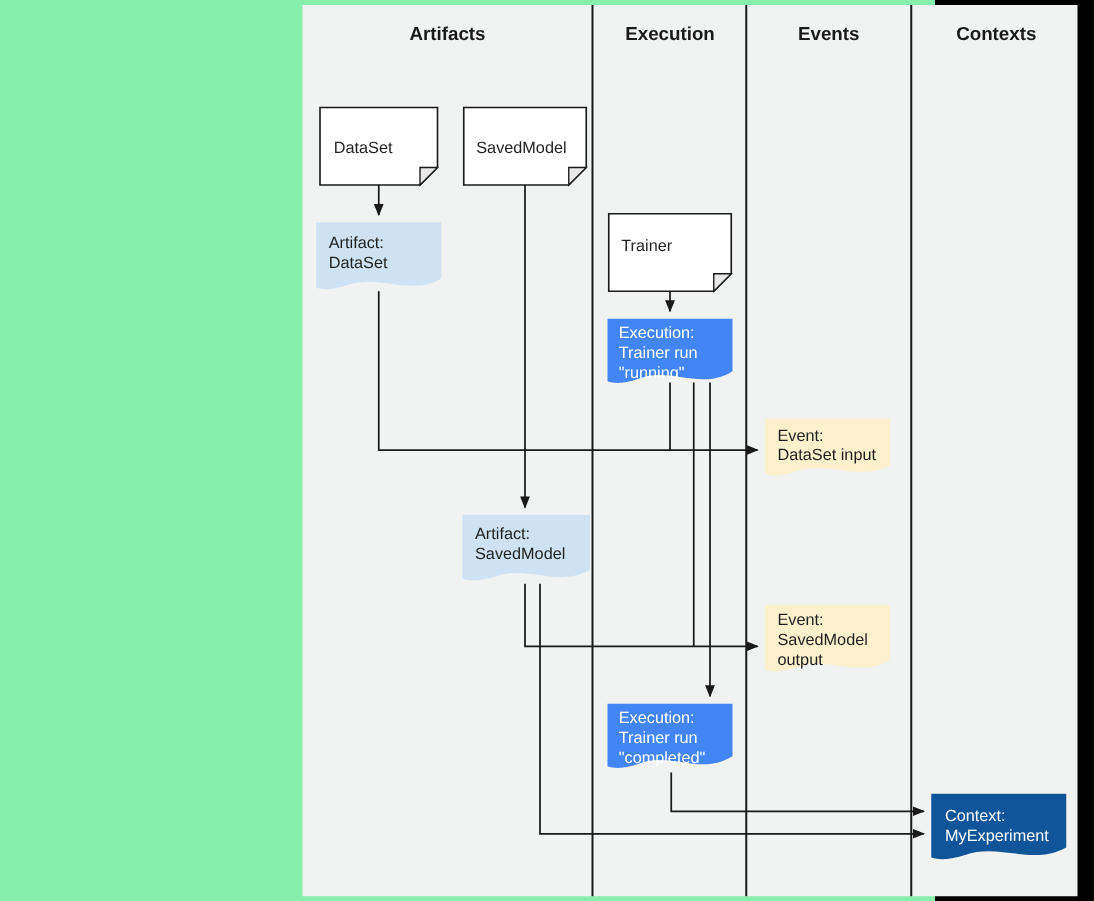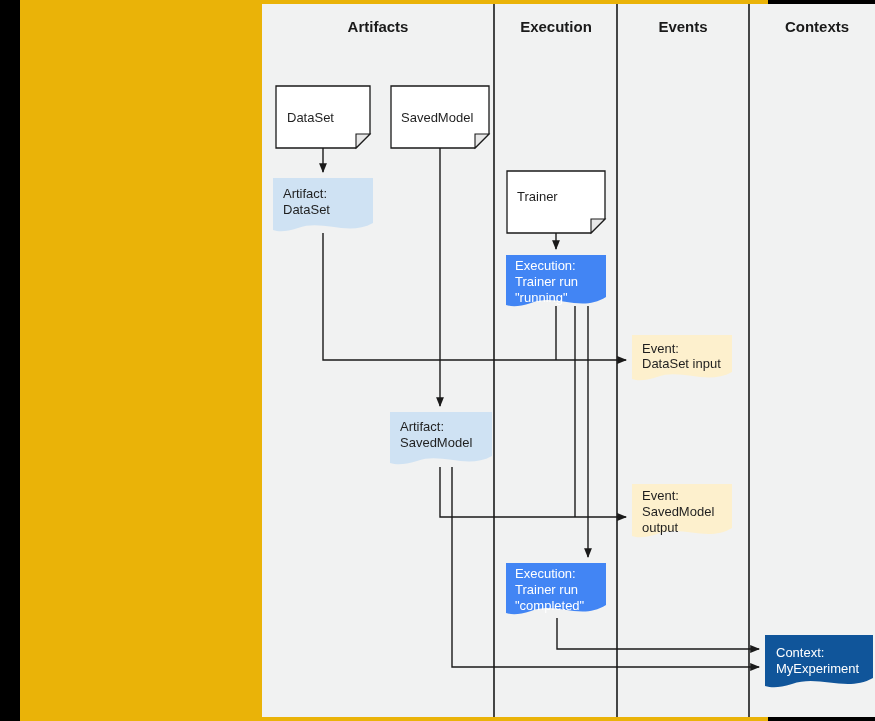--- a/index.html
+++ b/index.html
@@ -9,22 +9,21 @@
     background: #000000;
     width: 875px;
     height: 721px;
     overflow: hidden;
     font-family: "Liberation Sans", sans-serif;
   }
   #root {
     position: relative;
     width: 748px;
     height: 721px;
-    background: #eab308;
-    margin-left: 20px;
+    background: #86efac;
   }
   #diagram {
     position: absolute;
     left: 0;
     top: 0;
     width: 875px;
     height: 721px;
     display: block;
   }
   .lane-title {

